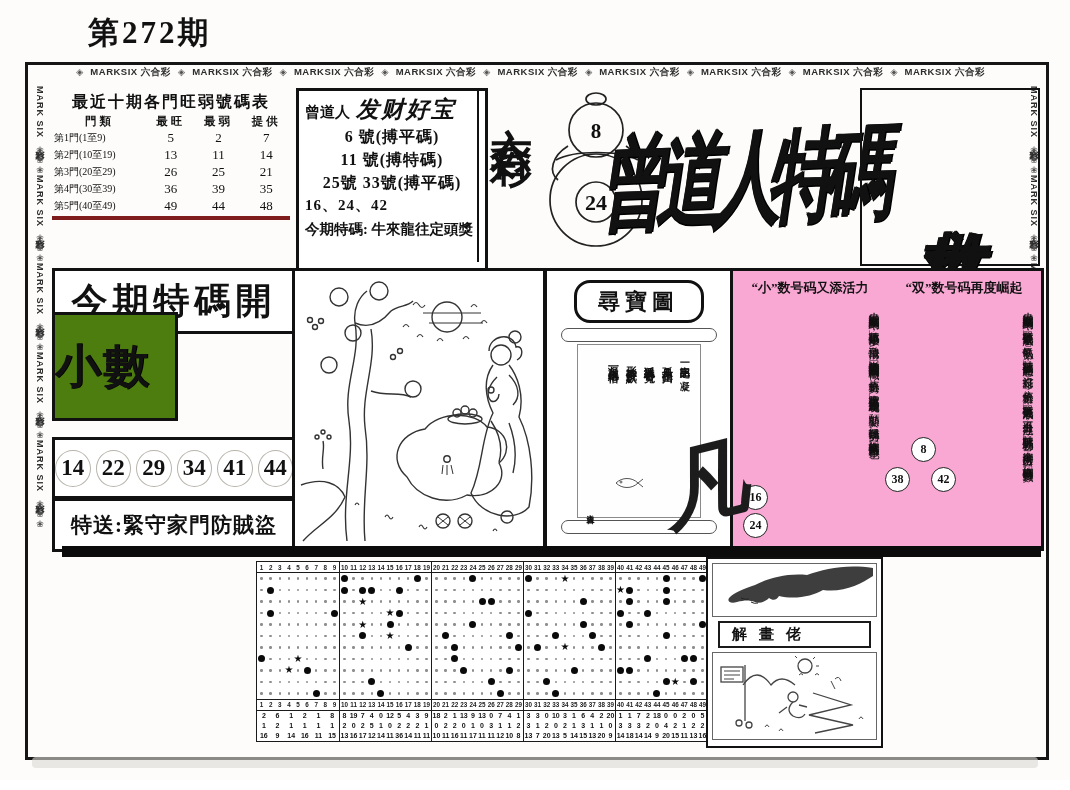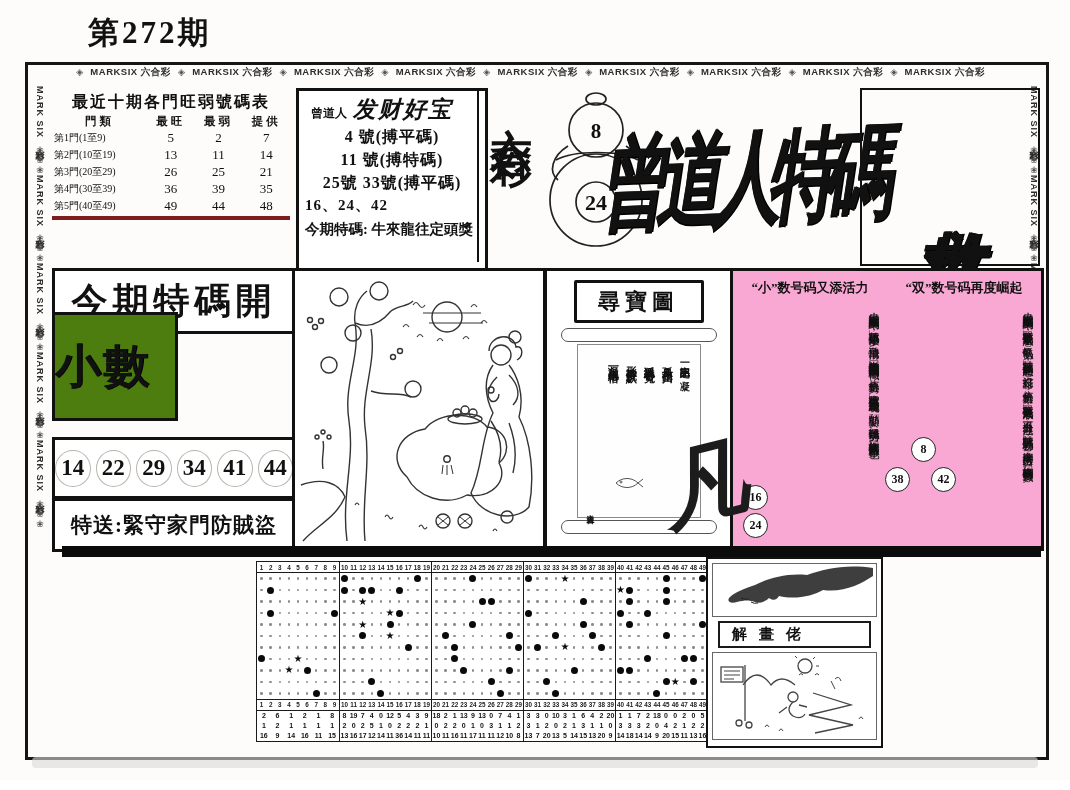--- a/index.html
+++ b/index.html
@@ -26,21 +26,21 @@
   #hot-table{left:52px;top:90px;width:238px;height:124px;border-bottom:4px solid #7f1d1d;padding-top:2px;}
   #hot-title{font-size:16px;font-weight:700;text-align:center;letter-spacing:2px;}
   #hot-grid{width:100%;border-collapse:collapse;margin-top:1px;}
   #hot-grid th{font-size:11.5px;font-weight:700;letter-spacing:3px;padding:0 2px;}
   #hot-grid td{font-size:13px;text-align:center;padding:0 2px;line-height:17px;}
   #hot-grid td.lbl{font-size:10px;text-align:left;letter-spacing:0;}
 
   
   #fortune{left:296px;top:88px;width:174px;height:172px;border:3px solid #111;padding:3px 6px;background:#fff;}
   #fortune-head{display:flex;align-items:baseline;gap:6px;}
-  #fortune-byline{font-size:12px;font-weight:700;margin-left:6px;}
+  #fortune-byline{font-size:15px;font-weight:700;}
   #fortune-title{font-size:23px;font-weight:900;font-style:italic;letter-spacing:2px;}
   .fortune-line{font-size:16px;font-weight:700;text-align:center;line-height:23px;letter-spacing:1px;}
   .fortune-line:nth-child(4){text-align:left;font-size:15px;}
   #fortune-foot{font-size:14.5px;font-weight:900;margin-top:3px;white-space:nowrap;}
 
   
   #mast-line{left:477px;top:88px;width:2px;height:174px;background:#111;}
   #lottery-vert{left:483px;top:94px;height:170px;writing-mode:vertical-rl;text-orientation:upright;
                 font-size:42px;font-weight:800;letter-spacing:9px;}
   #gourd{left:534px;top:88px;}
@@ -63,21 +63,21 @@
   .circle-big{width:35px;height:35px;border:1.5px solid #b9b5ad;border-radius:50%;display:flex;align-items:center;justify-content:center;
               font-size:23px;font-weight:700;}
   #special-box{top:498px;height:48px;}
   #special-box .txt{font-size:21px;font-weight:900;letter-spacing:1px;white-space:nowrap;}
 
   
   #illu{left:292px;top:268px;width:248px;height:277px;border:3px solid #111;background:#fff;}
 
   
   #treasure{left:544px;top:268px;width:183px;height:277px;border:3px solid #111;background:#fff;}
-  #t-title{width:124px;height:37px;margin:9px auto 5px;border:3px solid #111;border-radius:2px;display:flex;align-items:center;justify-content:center;
+  #t-title{width:124px;height:37px;margin:9px auto 5px;border:3px solid #111;border-radius:16px;display:flex;align-items:center;justify-content:center;
            font-size:22px;font-weight:900;letter-spacing:5px;}
   .rod{width:154px;height:12px;margin:2px auto;border:1.5px solid #555;border-radius:7px;background:#fff;}
   #t-paper{width:122px;height:172px;margin:2px auto;border:1px solid #8a8a8a;position:relative;background:#fefefe;}
   #t-poem{position:absolute;right:8px;top:12px;height:148px;writing-mode:vertical-rl;text-orientation:upright;font-size:11px;line-height:13px;}
   .poem-col{margin-left:5px;letter-spacing:1.5px;font-weight:600;}
   .poem-col.first{font-size:10px;letter-spacing:1px;}
   #t-sign{position:absolute;left:6px;bottom:8px;writing-mode:vertical-rl;text-orientation:upright;font-size:8px;font-weight:700;}
   #t-fish{position:absolute;left:36px;bottom:26px;}
 
   
@@ -176,21 +176,21 @@
         </tbody>
     </table>
   </div>
 
   <div class="abs" id="fortune">
     <div id="fortune-head">
       <span id="fortune-byline">曾道人</span>
       <span id="fortune-title">发财好宝</span>
     </div>
     <div id="fortune-lines">
-        <div class="fortune-line">4 號(搏平碼)</div>
+        <div class="fortune-line">6 號(搏平碼)</div>
         <div class="fortune-line">11 號(搏特碼)</div>
         <div class="fortune-line">25號 33號(搏平碼)</div>
         <div class="fortune-line">16、24、42</div>
       </div>
     <div id="fortune-foot">
       <span>今期特碼:</span>
       <span>牛來龍往定頭獎</span>
     </div>
   </div>
 

